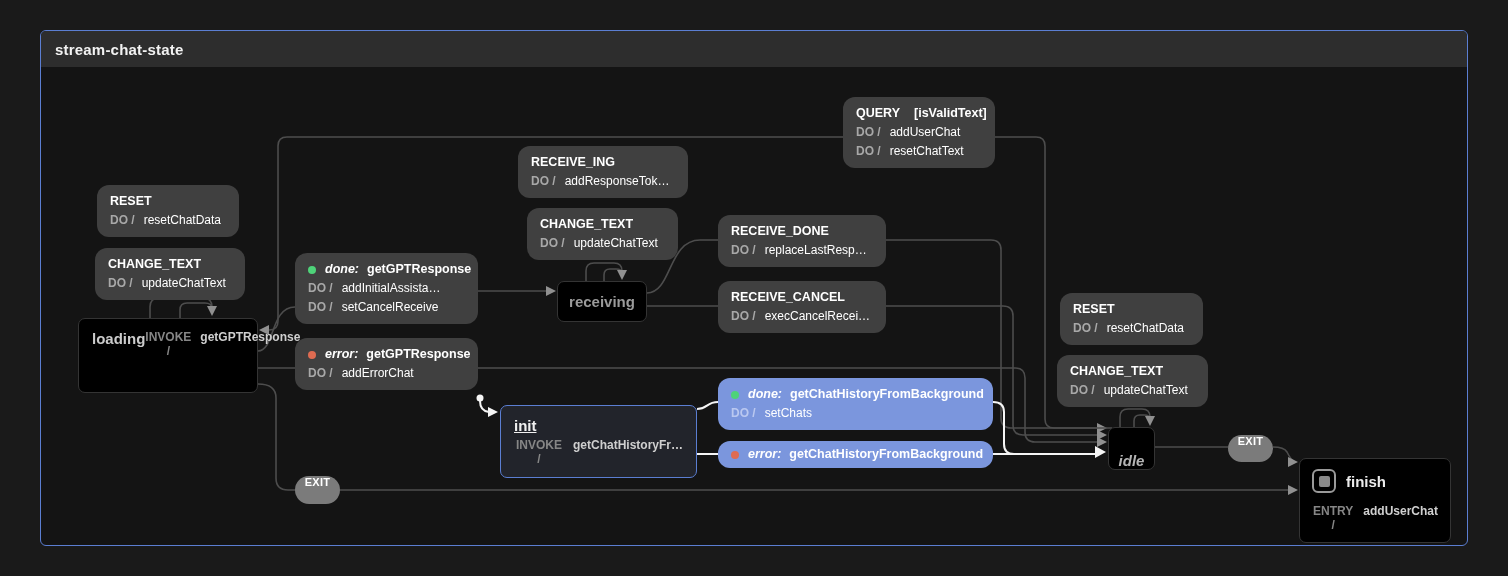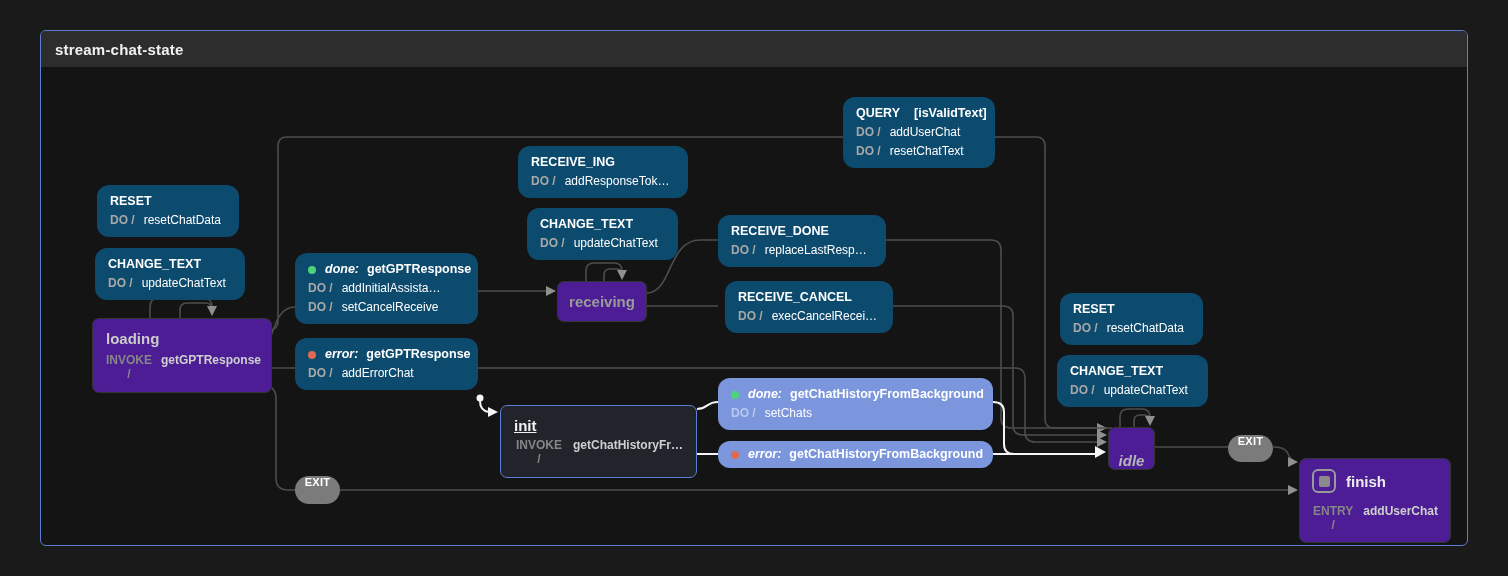--- a/index.html
+++ b/index.html
@@ -13,43 +13,43 @@
   .machine-title{color:#f2f2f2;font-weight:bold;font-size:15px;letter-spacing:.2px;}
 
   
   svg.edges{position:absolute;left:0;top:0;width:1508px;height:576px;z-index:1;pointer-events:none;}
   svg.edges path.e{fill:none;stroke:#4d4d4d;stroke-width:1.6px;}
   svg.edges path.w{fill:none;stroke:#f5f5f5;stroke-width:2px;}
   svg.edges polygon.ah{fill:#909090;}
   svg.edges polygon.aw{fill:#f5f5f5;}
 
   
-  .ebox{position:absolute;z-index:2;background:#0c4a6e;border-radius:12px;padding:7px 13px;
+  .ebox{position:absolute;z-index:2;background:#404040;border-radius:12px;padding:7px 13px;
     box-sizing:border-box;color:#fff;}
   .ebox.sel{background:#7b96dd;}
   .ename{font-size:12.5px;font-weight:bold;color:#fff;line-height:19px;display:flex;align-items:center;}
   .eguard{margin-left:14px;font-weight:bold;}
   .erow{font-size:12px;line-height:19px;display:flex;align-items:baseline;}
   .edo{color:#a8a8a8;font-weight:bold;}
   .sel .edo{color:#bac8f0;}
   .eact{color:#fff;font-weight:normal;margin-left:9px;}
   .dot{width:8px;height:8px;border-radius:50%;display:inline-block;margin-right:9px;flex:none;}
   .dot.g{background:#4ed379;}
   .dot.r{background:#de6b51;}
   .eprefix{font-style:italic;font-weight:bold;margin-right:8px;}
 
   
-  .snode{position:absolute;z-index:2;background:#4c1d95;border:1px solid #343434;border-radius:7px;
+  .snode{position:absolute;z-index:2;background:#000000;border:1px solid #343434;border-radius:7px;
     box-sizing:border-box;color:#ccc;}
   .stitle{font-size:15px;font-weight:bold;color:#cbcbcb;}
   .srow{font-size:12px;display:flex;align-items:baseline;}
   .slabel{color:#868686;font-weight:bold;text-align:center;}
   .sval{color:#cfcfcf;margin-left:9px;font-weight:bold;}
-  #st-loading{left:92px;top:318px;width:180px;height:75px;padding:11px 13px;display:flex;
-    flex-direction:column;justify-content:space-between;}
+  #st-loading{left:78px;top:318px;width:180px;height:75px;padding:11px 13px;display:flex;
+    flex-direction:row;justify-content:space-between;}
   #st-receiving{left:557px;top:281px;width:90px;height:41px;display:flex;align-items:center;justify-content:center;}
   #st-receiving .stitle{color:#9b9b9b;}
   #st-init{left:500px;top:405px;width:197px;height:73px;padding:11px 13px;display:flex;
     flex-direction:column;justify-content:space-between;background:#22242b;border:1.5px solid #5b7ed2;}
   #st-init .stitle{color:#f0f0f0;text-decoration:underline;}
   #st-idle{left:1108px;top:427px;width:47px;height:43px;display:flex;align-items:flex-end;justify-content:center;font-style:italic;}
   #st-idle .stitle{color:#b5b5b5;}
   #st-finish{left:1299px;top:438px;width:152px;height:85px;padding:10px 12px;display:flex;
     flex-direction:column;justify-content:space-between;margin-top:20px;}
   .finish-head{display:flex;align-items:center;}
@@ -64,21 +64,21 @@
 
   
   #b-reset-l{left:97px;top:185px;width:142px;}
   #b-change-l{left:95px;top:248px;width:150px;}
   #b-done-gpt{left:295px;top:253px;width:183px;}
   #b-error-gpt{left:295px;top:338px;width:183px;}
   #b-recv-ing{left:518px;top:146px;width:170px;}
   #b-change-m{left:527px;top:208px;width:151px;}
   #b-query{left:843px;top:97px;width:152px;}
   #b-recv-done{left:718px;top:215px;width:168px;}
-  #b-recv-cancel{left:718px;top:281px;width:168px;margin-left:7px;}
+  #b-recv-cancel{left:718px;top:281px;width:168px;}
   #b-done-hist{left:718px;top:378px;width:275px;}
   #b-error-hist{left:718px;top:441px;width:275px;padding:4px 13px;}
   #b-reset-r{left:1060px;top:293px;width:143px;}
   #b-change-r{left:1057px;top:355px;width:151px;}
   #p-exit-b{left:295px;top:476px;width:45px;height:28px;}
   #p-exit-r{left:1228px;top:435px;width:45px;height:27px;}
 </style>
 </head>
 <body>
 

